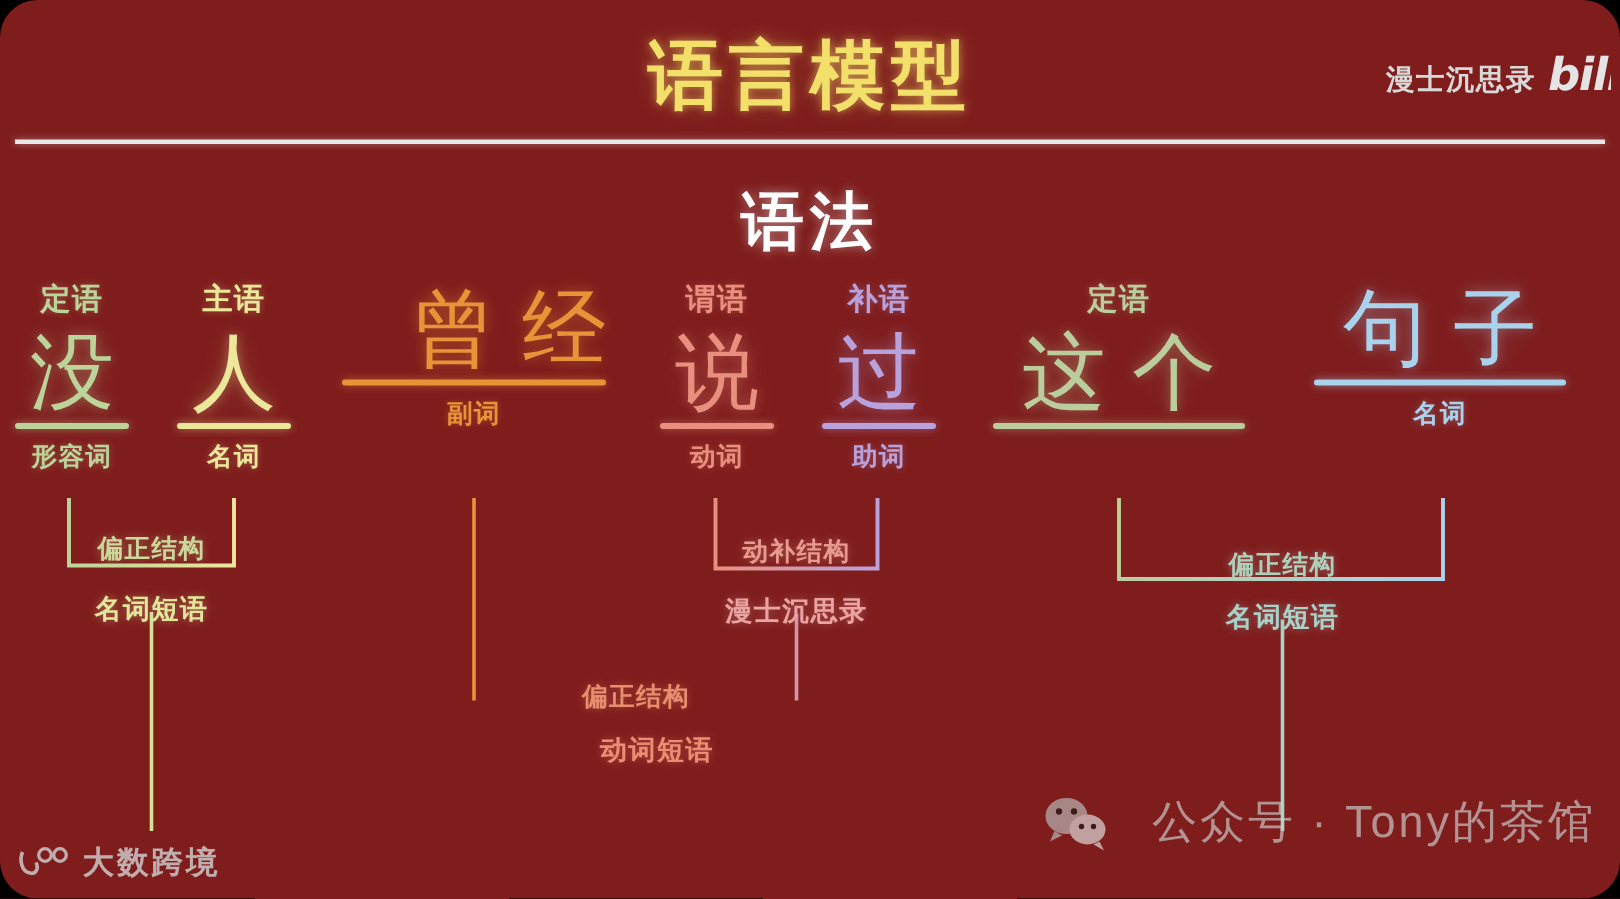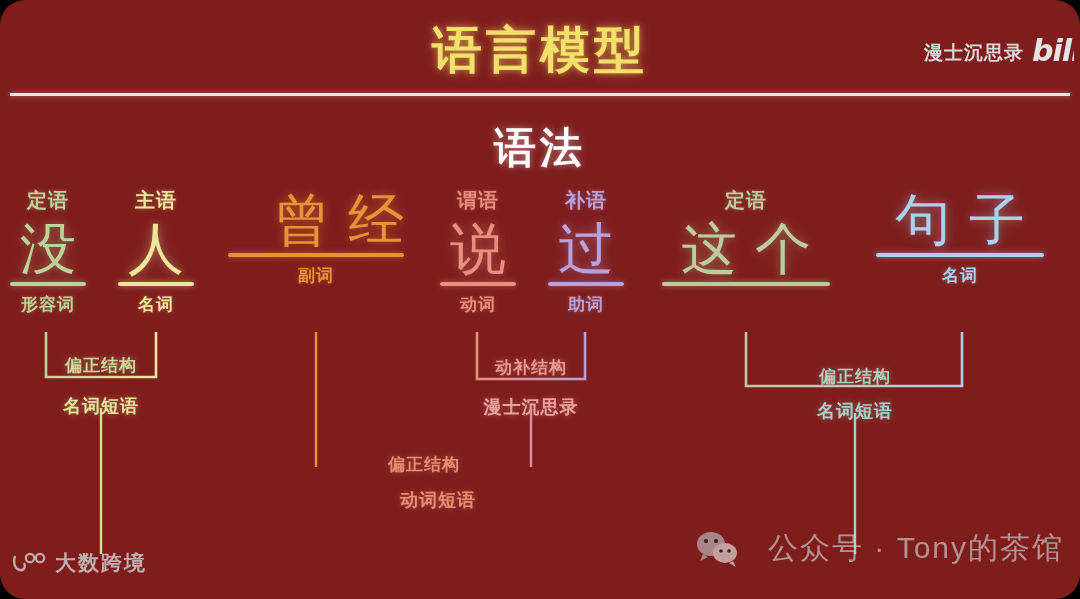--- a/index.html
+++ b/index.html
@@ -140,21 +140,21 @@
   #connectors {
     position: absolute;
     left: 0; top: 0;
     width: 1080px; height: 599px;
     pointer-events: none;
   }
 
   
   #wm-left {
     position: absolute;
-    left: 12px; bottom: 22px;
+    left: 12px; bottom: 10px;
     display: flex; align-items: center; gap: 9px;
     opacity: 0.82;
   }
   #wm-left-text {
     font-size: 21px;
     font-weight: bold;
     color: #cfcfcf;
     letter-spacing: 2px;
   }
   #wm-right {

